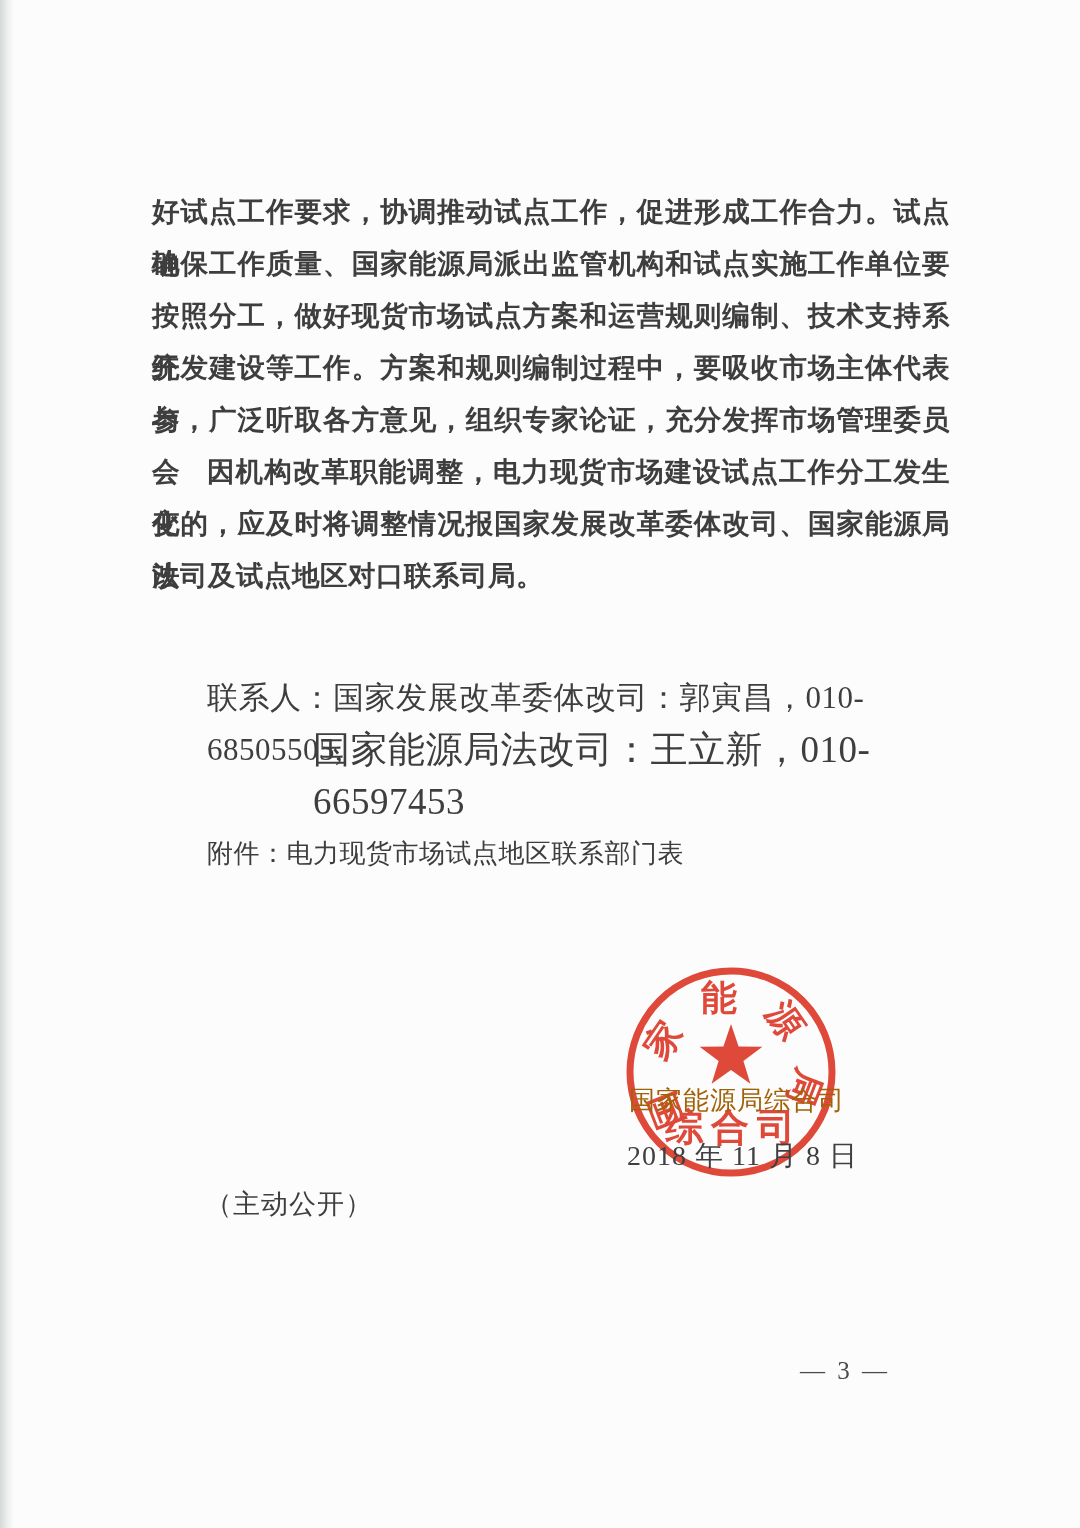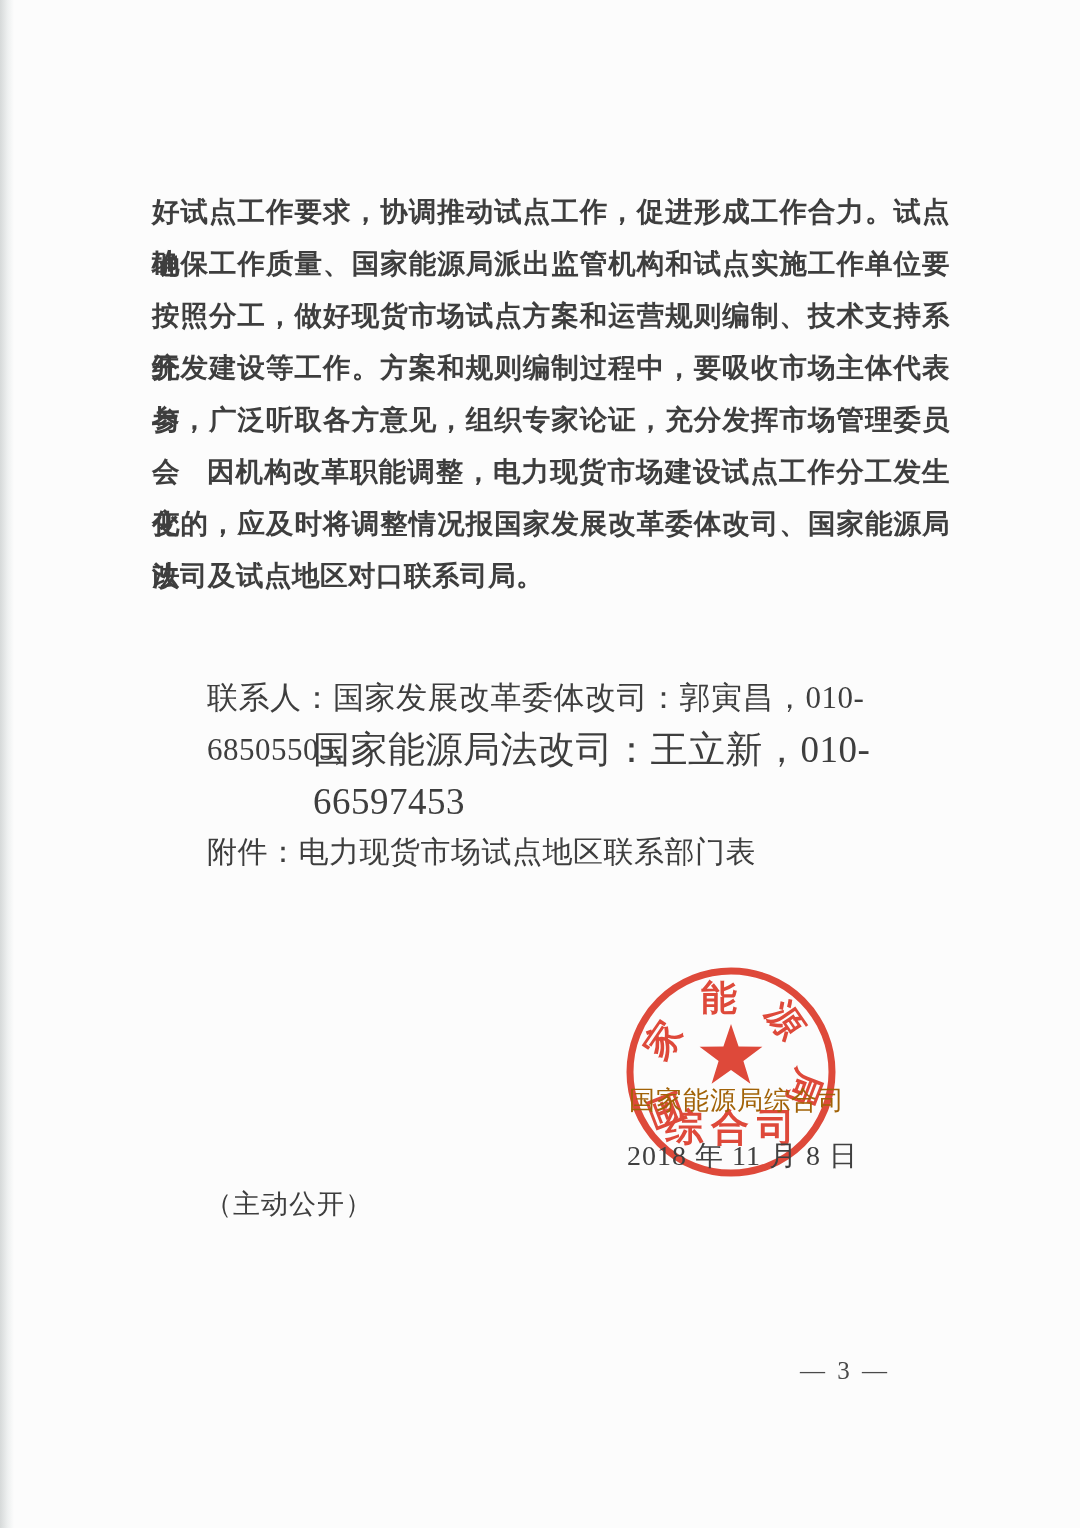--- a/index.html
+++ b/index.html
@@ -20,21 +20,21 @@
   .line{
     height:52px;line-height:52px;font-size:27.5px;
     text-align:justify;text-align-last:justify;text-justify:inter-character;
     letter-spacing:0.5px;
     font-weight:bold;
   }
   .line.short{text-align-last:left;}
   .line.indent{text-indent:55px;}
   .contact-1{margin-top:70px;height:52px;line-height:52px;font-size:31px;padding-left:55px;letter-spacing:0.5px;}
   .contact-2{height:52px;line-height:52px;font-size:37px;padding-left:161px;letter-spacing:0.5px;}
-  .attachment{margin-top:52px;height:52px;line-height:52px;font-size:30px;padding-left:55px;letter-spacing:0.5px;font-family:Liberation Mono, monospace;}
+  .attachment{margin-top:52px;height:52px;line-height:52px;font-size:26px;padding-left:55px;letter-spacing:0.5px;}
   .seal-svg{position:absolute;left:625px;top:966px;z-index:1;opacity:0.92;}
   .sig-dept{
     position:absolute;left:629px;top:1086px;z-index:3;
     font-size:26px;line-height:30px;letter-spacing:1px;color:#a16207;white-space:nowrap;
   }
   .sig-date{
     position:absolute;left:627px;top:1140px;z-index:3;
     font-size:28px;line-height:32px;letter-spacing:1px;color:#404040;white-space:nowrap;
   }
   .disclosure{

